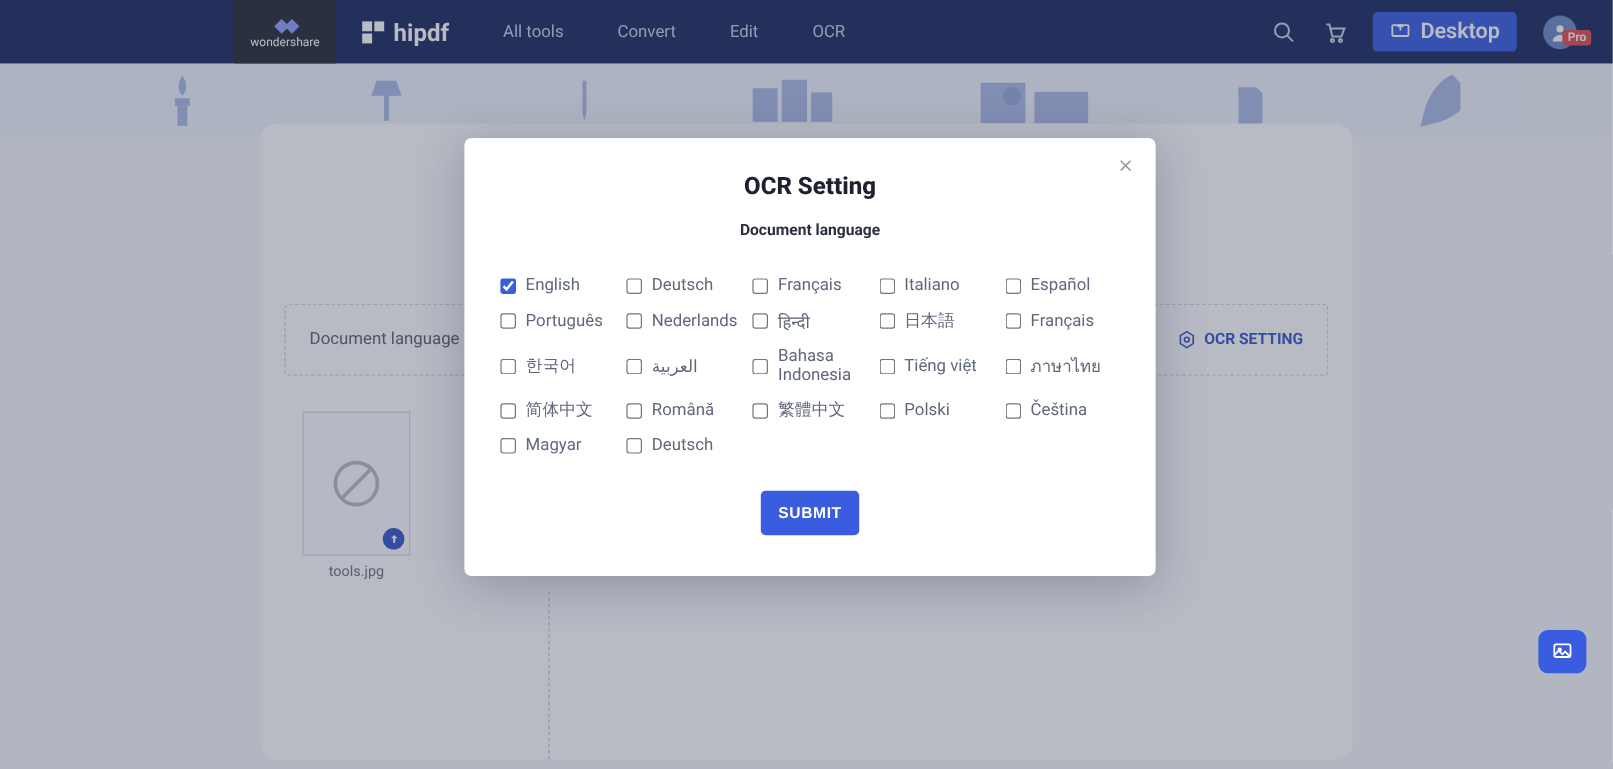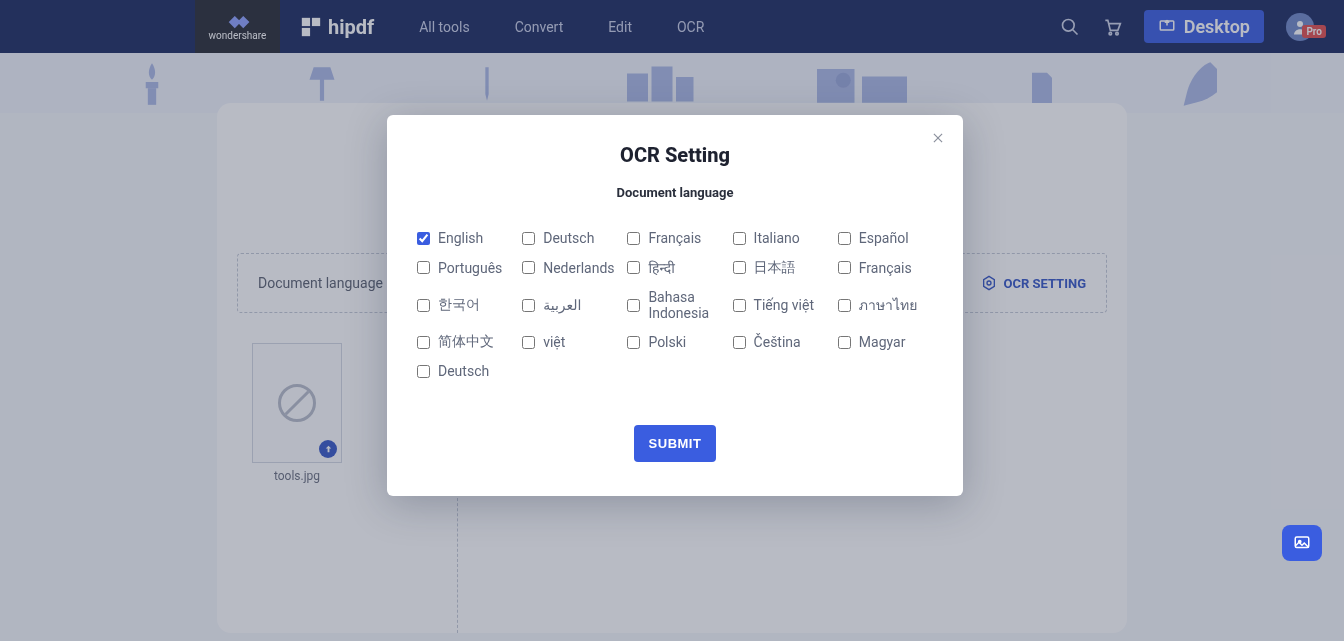--- a/index.html
+++ b/index.html
@@ -152,21 +152,21 @@
     column-gap: 10px;
   }
   .lang {
     display:flex; align-items:center; gap:8px;
     font-size:14px; color:#5f677a;
     padding: 6px 0;
     cursor:pointer;
   }
   .lang input { width:13px; height:13px; accent-color:#3a5de0; }
   .submit {
-    display:block; margin: 40px auto 0 auto;
+    display:block; margin: 24px auto 0 auto;
     background:#3a5de0; color:#fff; font-weight:700;
     border:none; border-radius:4px;
     padding: 11px 15px; font-size:13px; letter-spacing:0.5px;
     cursor:pointer;
   }
 
   
   .fab {
     position:absolute; right:22px; bottom:80px;
     width:40px; height:36px; border-radius:8px;
@@ -372,21 +372,25 @@
       <label class="lang">
         <input type="checkbox" style="">
         <span>ภาษาไทย</span>
       </label>
       <label class="lang">
         <input type="checkbox" style="">
         <span>简体中文</span>
       </label>
       <label class="lang">
         <input type="checkbox" style="">
-        <span>việt</span>
+        <span>Română</span>
+      </label>
+      <label class="lang">
+        <input type="checkbox" style="">
+        <span>繁體中文</span>
       </label>
       <label class="lang">
         <input type="checkbox" style="">
         <span>Polski</span>
       </label>
       <label class="lang">
         <input type="checkbox" style="">
         <span>Čeština</span>
       </label>
       <label class="lang">

